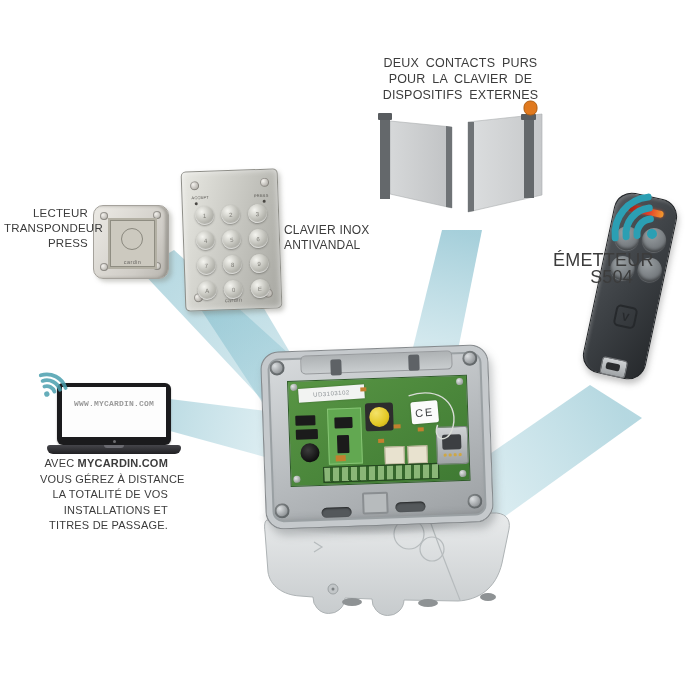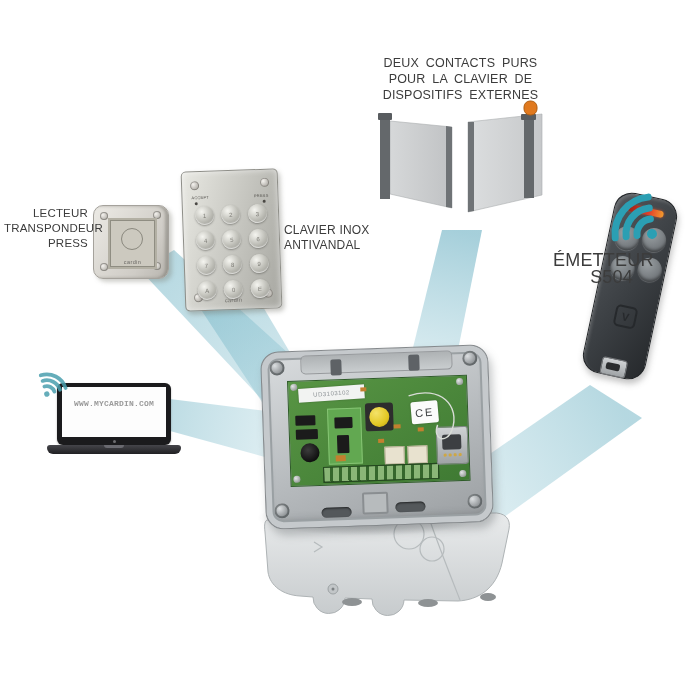--- a/index.html
+++ b/index.html
@@ -335,14 +335,21 @@
   <div class="lbl" style="left:284px;top:223px;font-size:12px;">
     <div>CLAVIER INOX</div>
     <div>ANTIVANDAL</div>
   </div>
 
   <div class="lbl" style="left:553px;top:252px;width:80px;text-align:right;font-size:18px;line-height:17px;">
     <div>ÉMETTEUR</div>
     <div>S504</div>
   </div>
 
+  <div class="lbl" style="left:40px;top:456px;width:128px;text-align:right;font-size:11px;line-height:15.5px;">
+    <div><span>AVEC </span><span class="txt-bold">MYCARDIN.COM</span></div>
+    <div>VOUS GÉREZ À DISTANCE</div>
+    <div>LA TOTALITÉ DE VOS</div>
+    <div>INSTALLATIONS ET</div>
+    <div>TITRES DE PASSAGE.</div>
+  </div>
 
 </div>
 
 </body></html>

